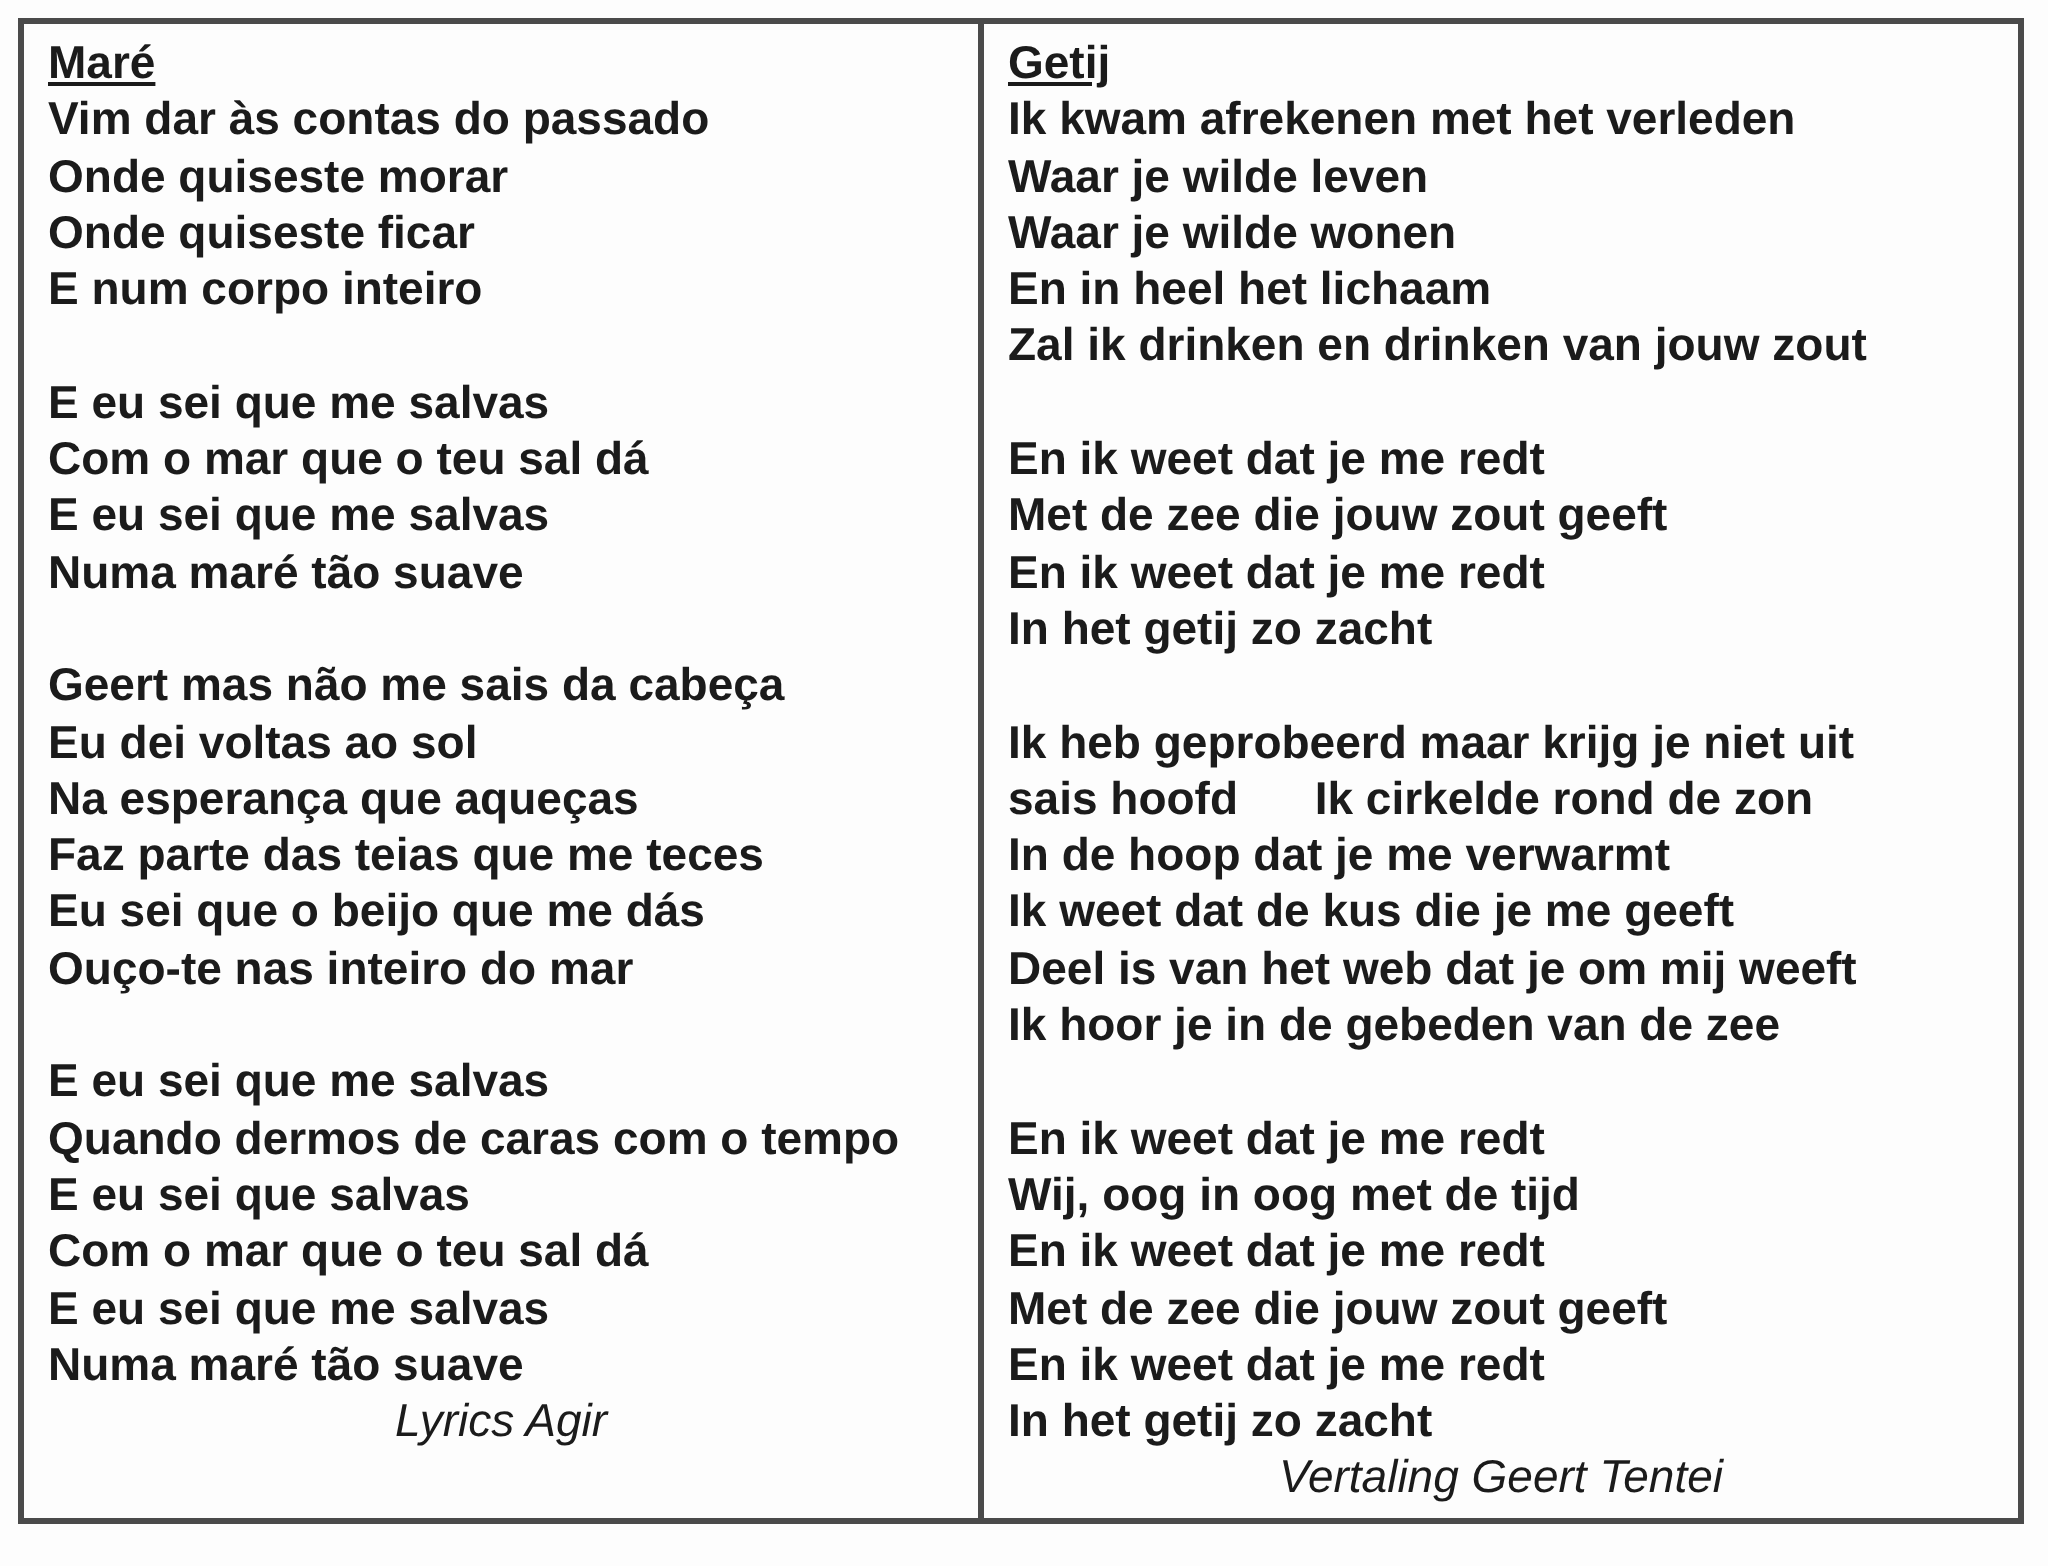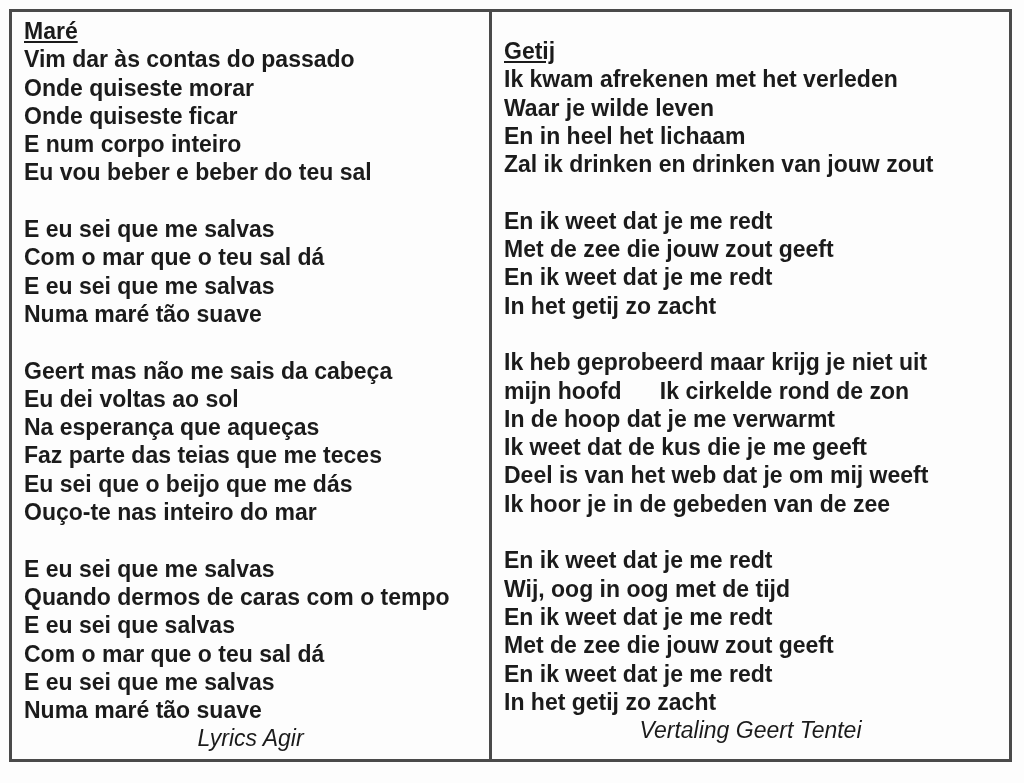--- a/index.html
+++ b/index.html
@@ -32,21 +32,20 @@
     line-height: 28.3px;
     color: #1b1b1b;
     overflow: hidden;
   }
   .col-left {
     width: 480px;
     border-right: 3px solid #4a4a4a;
   }
   .col-right {
     flex: 1;
-    margin-top: 20px;
   }
   .title {
     text-decoration: underline;
     white-space: pre;
   }
   .line {
     white-space: pre;
   }
   .attribution {
     font-style: italic;
@@ -60,21 +59,20 @@
 <body>
 
 <div class="sheet">
   <div class="col col-left">
     <div class="title">Maré</div>
     <div>
         <div class="line">Vim dar às contas do passado</div>
         <div class="line">Onde quiseste morar</div>
         <div class="line">Onde quiseste ficar</div>
         <div class="line">E num corpo inteiro</div>
-        <div class="line">Eu vou beber e beber do teu sal</div>
         <div class="line">&nbsp;</div>
         <div class="line">E eu sei que me salvas</div>
         <div class="line">Com o mar que o teu sal dá</div>
         <div class="line">E eu sei que me salvas</div>
         <div class="line">Numa maré tão suave</div>
         <div class="line">&nbsp;</div>
         <div class="line">Geert mas não me sais da cabeça</div>
         <div class="line">Eu dei voltas ao sol</div>
         <div class="line">Na esperança que aqueças</div>
         <div class="line">Faz parte das teias que me teces</div>
@@ -88,30 +86,31 @@
         <div class="line">E eu sei que me salvas</div>
         <div class="line">Numa maré tão suave</div>
       </div>
     <div class="attribution">Lyrics Agir</div>
   </div>
   <div class="col col-right">
     <div class="title">Getij</div>
     <div>
         <div class="line">Ik kwam afrekenen met het verleden</div>
         <div class="line">Waar je wilde leven</div>
+        <div class="line">Waar je wilde wonen</div>
         <div class="line">En in heel het lichaam</div>
         <div class="line">Zal ik drinken en drinken van jouw zout</div>
         <div class="line">&nbsp;</div>
         <div class="line">En ik weet dat je me redt</div>
         <div class="line">Met de zee die jouw zout geeft</div>
         <div class="line">En ik weet dat je me redt</div>
         <div class="line">In het getij zo zacht</div>
         <div class="line">&nbsp;</div>
         <div class="line">Ik heb geprobeerd maar krijg je niet uit</div>
-        <div class="line">mijn hoofd      Ik cirkelde rond de zon</div>
+        <div class="line">sais hoofd      Ik cirkelde rond de zon</div>
         <div class="line">In de hoop dat je me verwarmt</div>
         <div class="line">Ik weet dat de kus die je me geeft</div>
         <div class="line">Deel is van het web dat je om mij weeft</div>
         <div class="line">Ik hoor je in de gebeden van de zee</div>
         <div class="line">&nbsp;</div>
         <div class="line">En ik weet dat je me redt</div>
         <div class="line">Wij, oog in oog met de tijd</div>
         <div class="line">En ik weet dat je me redt</div>
         <div class="line">Met de zee die jouw zout geeft</div>
         <div class="line">En ik weet dat je me redt</div>

